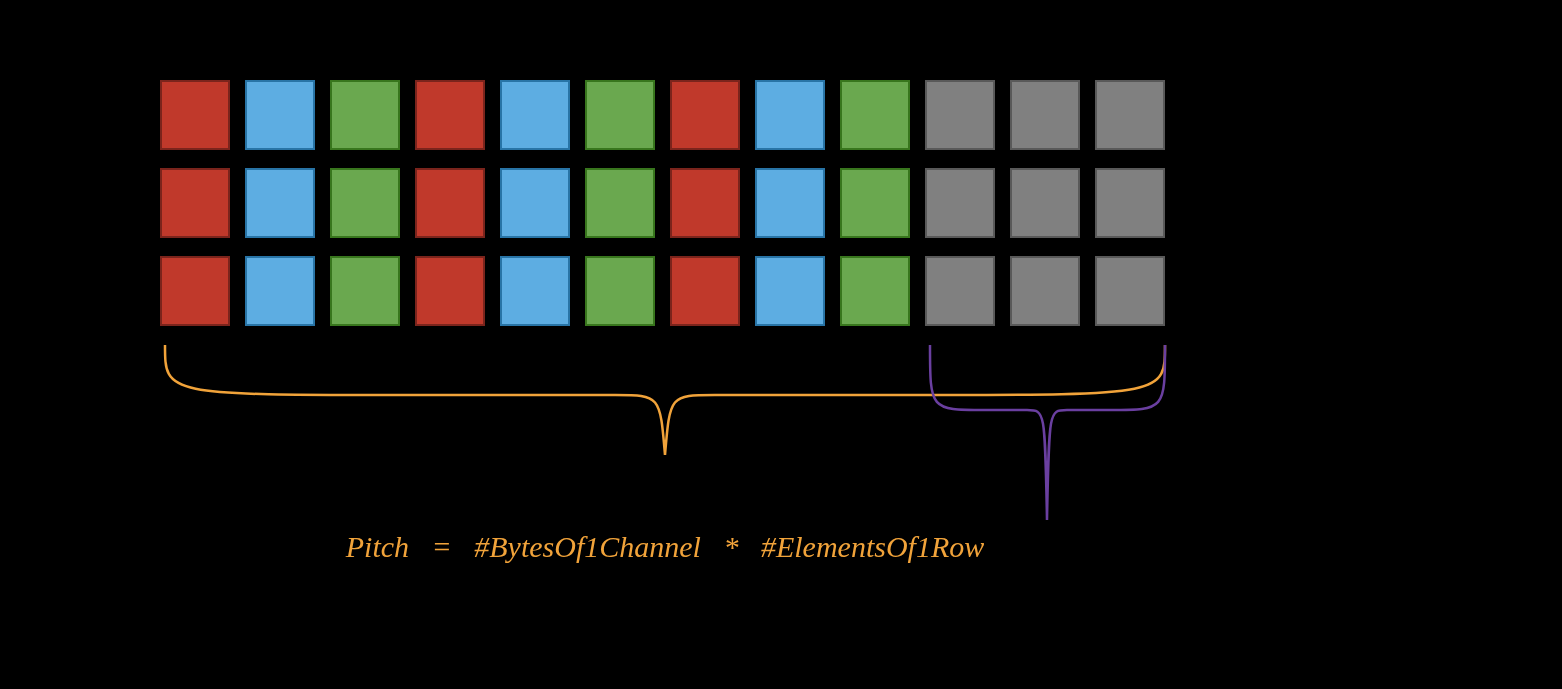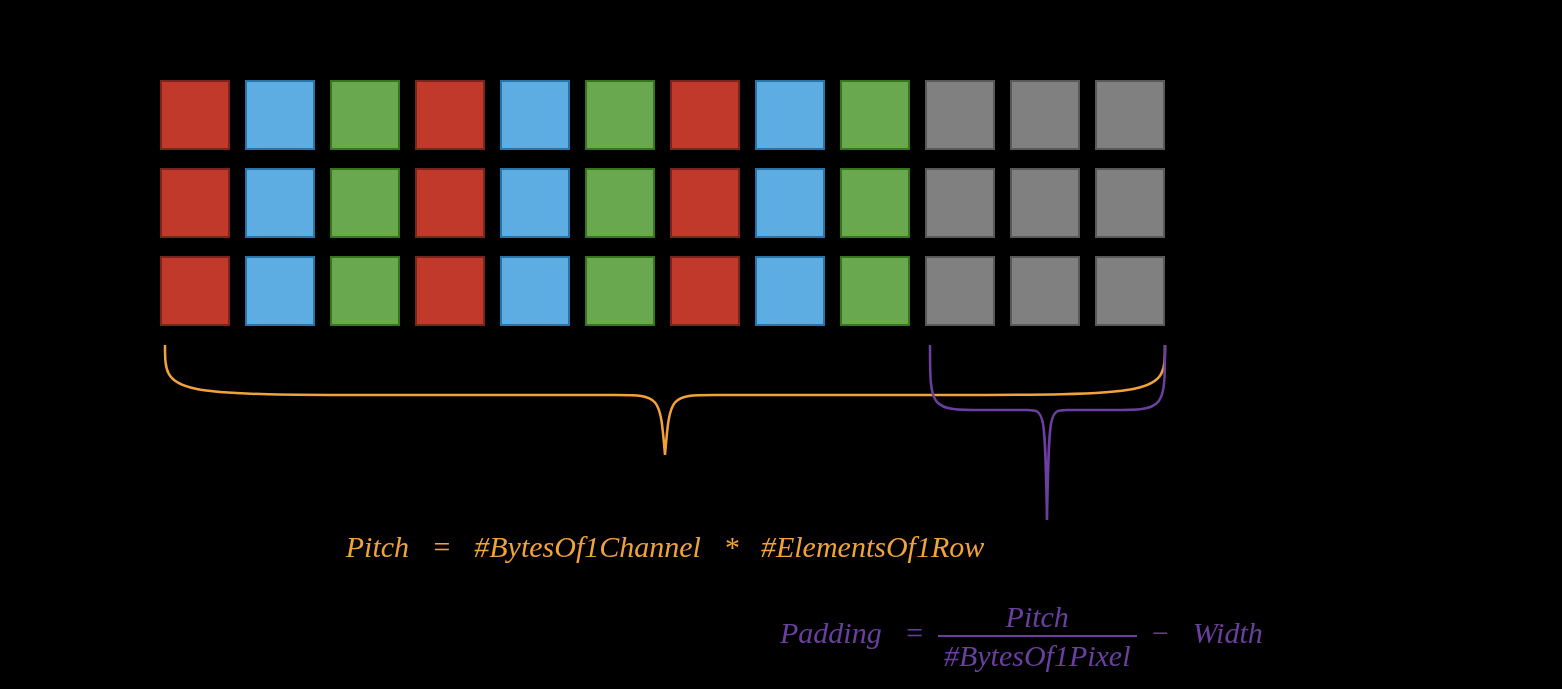--- a/index.html
+++ b/index.html
@@ -142,26 +142,14 @@
     &nbsp;
     <span>=</span>
     &nbsp;
     <span>#BytesOf1Channel</span>
     &nbsp;
     <span>*</span>
     &nbsp;
     <span>#ElementsOf1Row</span>
   </div>
 
-  <div class="formula padding" style="left:780px; top:600px;">
-    <span>Padding</span>
-    &nbsp;
-    <span>=</span>
-    <span class="frac">
-      <span class="num">Pitch</span>
-      <span class="den">#BytesOf1Pixel</span>
-    </span>
-    <span>−</span>
-    &nbsp;
-    <span>Width</span>
-  </div>
 
 </div>
 
 </body></html>

